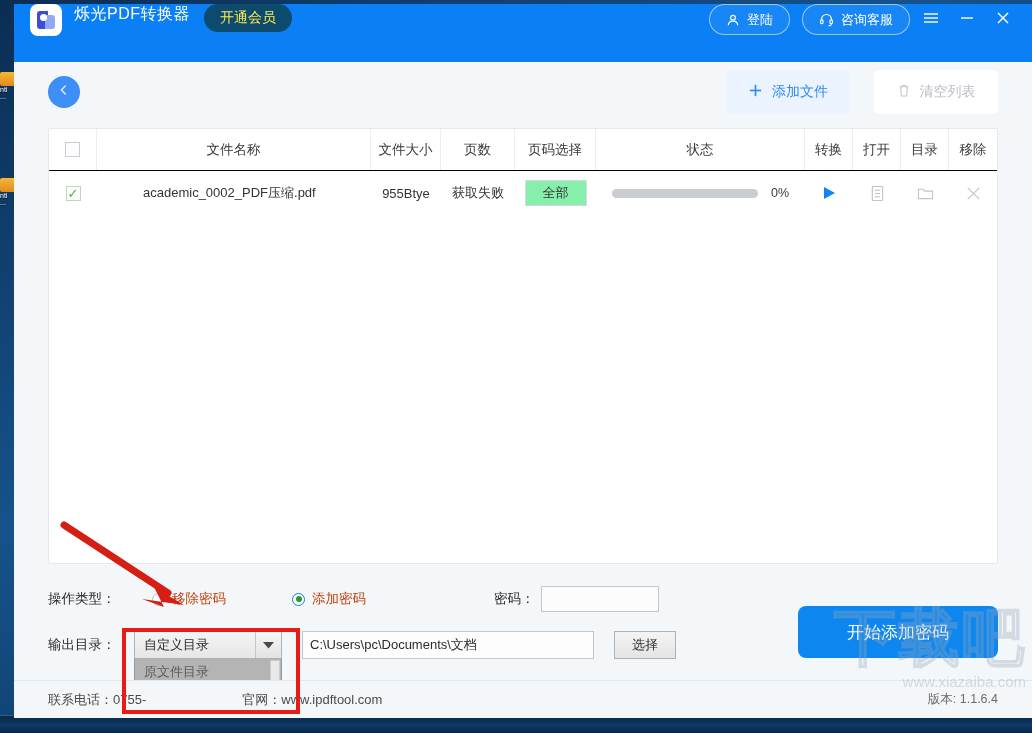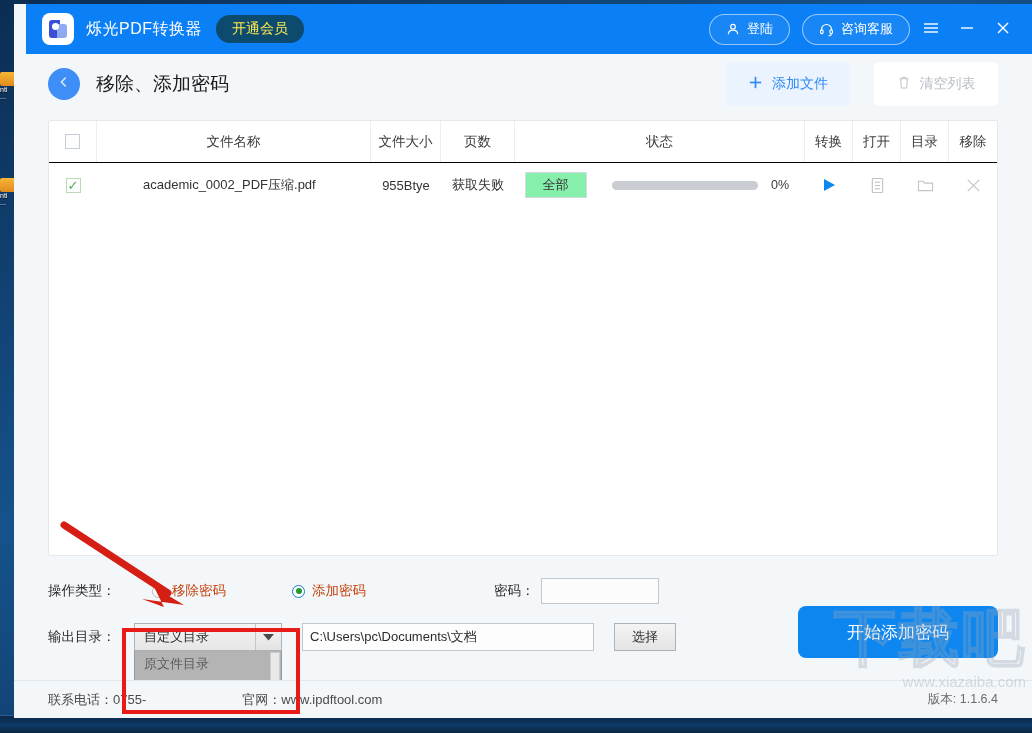--- a/index.html
+++ b/index.html
@@ -43,24 +43,23 @@
   
   #app {
     position:absolute; left:14px; top:4px;
     width:1018px; height:714px;
     background:#f4f7fa;
     overflow:hidden;
   }
 
   
   #titlebar {
-    height:50px; background:#0b7ff5;
-    display:flex; align-items:center; padding:0 14px 0 16px;
+    height:58px; background:#0b7ff5;
+    display:flex; align-items:flex-start; padding:0 14px 0 16px;
     position:relative;
-    margin-left:12px;
   }
   .logo-box {
     width:32px; height:32px; border-radius:8px; background:#fff;
     display:flex; align-items:center; justify-content:center; flex:0 0 auto;
   }
   .logo-glyph { position:relative; width:18px; height:18px; }
   .logo-glyph .p1 { position:absolute; left:0; top:0; width:11px; height:18px; background:#3b4fd6; border-radius:3px 0 0 3px; }
   .logo-glyph .p2 { position:absolute; left:8px; top:4px; width:10px; height:14px; background:#8fa9f2; border-radius:0 3px 3px 0; }
   .logo-glyph .p3 { position:absolute; left:3px; top:3px; width:7px; height:7px; background:#fff; border-radius:50%; }
   #app-title { color:#fff; font-size:16px; margin-left:12px; letter-spacing:.5px; }
@@ -310,21 +309,20 @@
   </div>
 
   <div id="page-header">
     <div id="back-btn">
       <span>
         <svg width="16" height="16" viewBox="0 0 24 24" fill="none" stroke="#dbe9ff" stroke-width="2.4" stroke-linecap="round" stroke-linejoin="round">
           <polyline points="14,6 8,12 14,18"></polyline>
         </svg>
       </span>
     </div>
-    <div id="page-title">移除、添加密码</div>
     <div class="ph-spacer"></div>
 
     <button id="add-file-btn" class="hdr-btn">
       <span>
         <svg width="15" height="15" viewBox="0 0 16 16" stroke="#2f8bf2" stroke-width="1.8">
           <line x1="8" y1="2" x2="8" y2="14"></line>
             <line x1="2" y1="8" x2="14" y2="8"></line>
         </svg>
       </span>
       <span>添加文件</span>
@@ -343,20 +341,21 @@
   </div>
 
   <div id="file-panel">
     <div id="thead" class="trow">
       <div class="cell c-chk">
         <div class="cb"></div>
       </div>
       <div class="cell c-name">文件名称</div>
       <div class="cell c-size">文件大小</div>
       <div class="cell c-pages">页数</div>
+      <div class="cell c-sel">页码选择</div>
       <div class="cell c-status">状态</div>
       <div class="cell c-conv">转换</div>
       <div class="cell c-open">打开</div>
       <div class="cell c-dir">目录</div>
       <div class="cell c-rm">移除</div>
     </div>
 
     <div id="tbody-row" class="trow">
       <div class="cell c-chk">
         <div class="cb checked">

